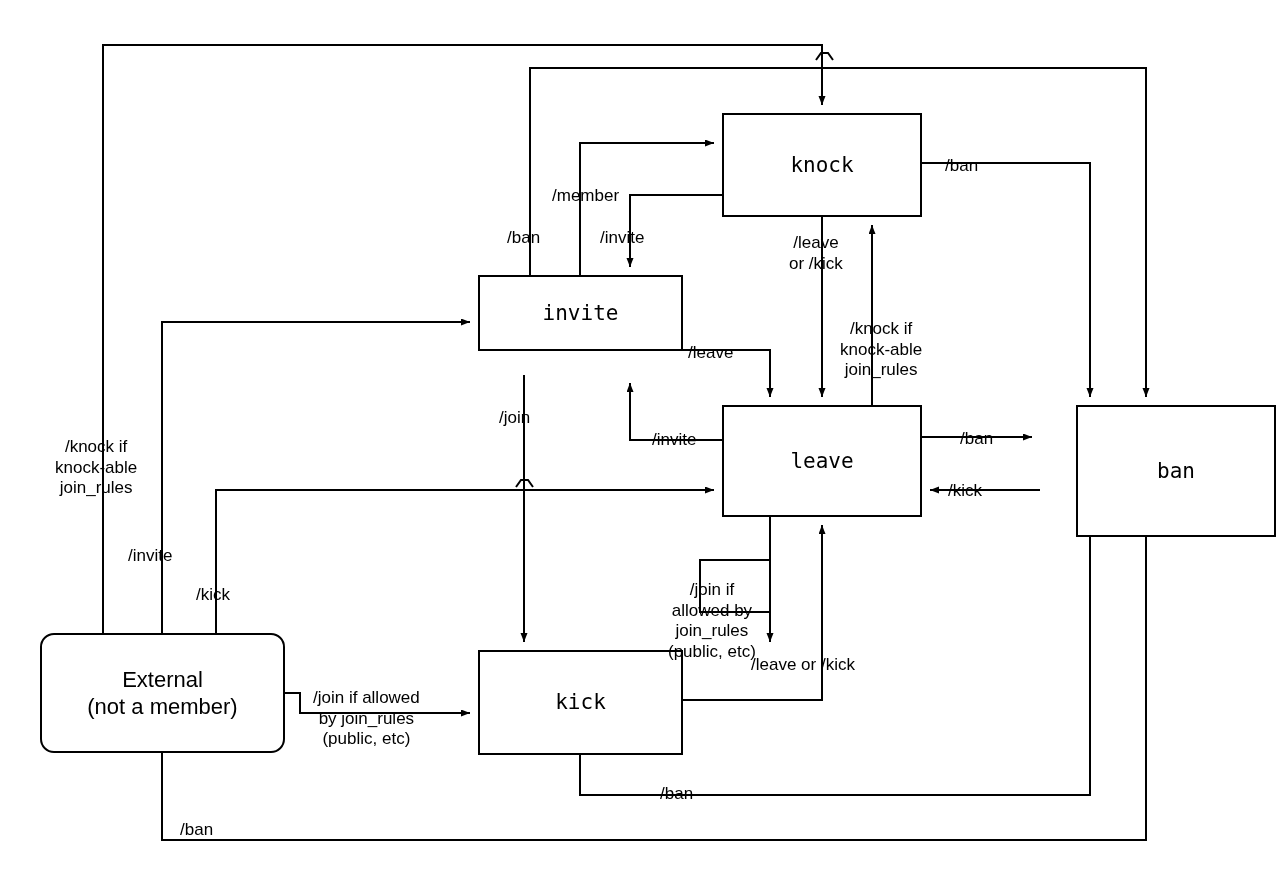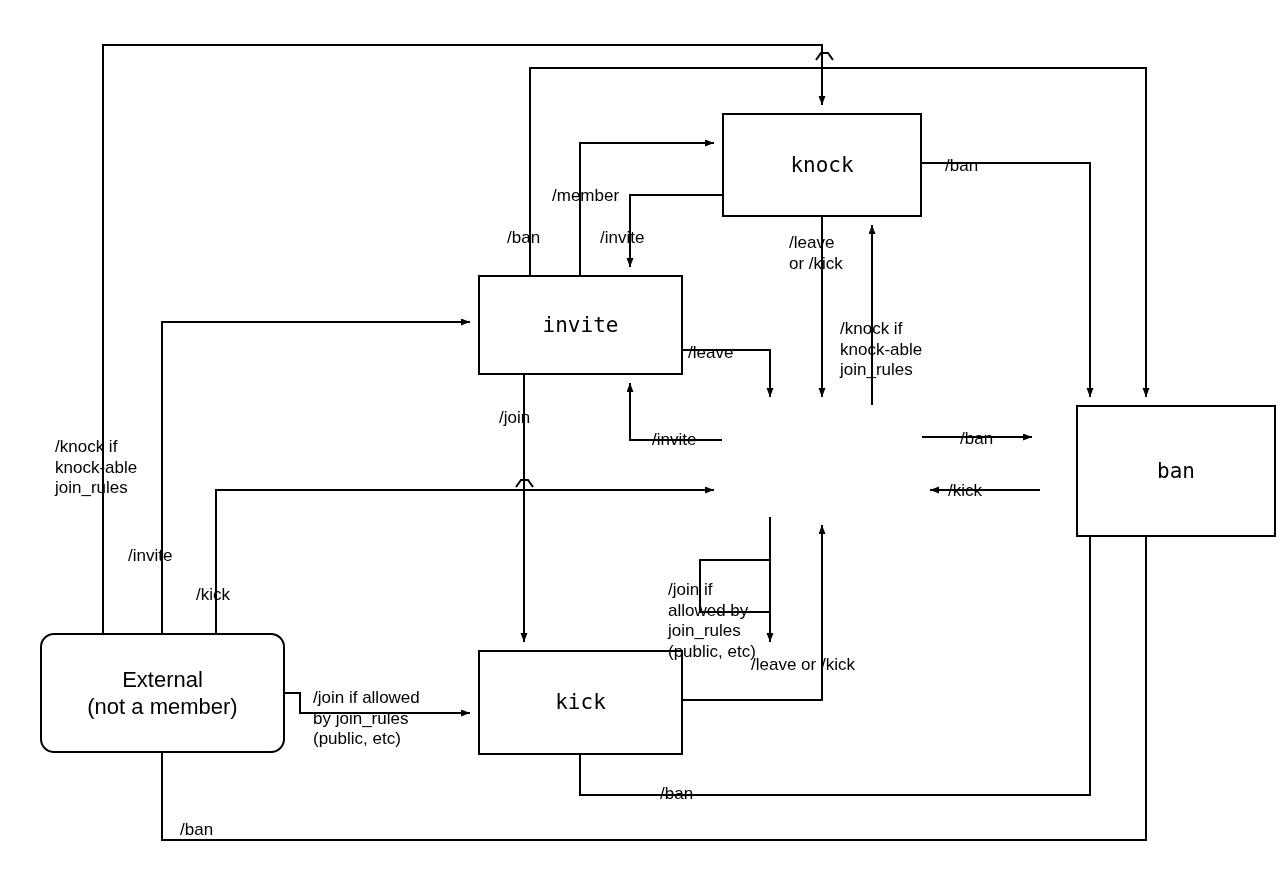--- a/index.html
+++ b/index.html
@@ -44,20 +44,21 @@
     font-size: 22px;
   }
   .elabel {
     position: absolute;
     font-family: "Liberation Sans", sans-serif;
     font-size: 17px;
     color: #000000;
     line-height: 1.22;
     white-space: pre-line;
     background: transparent;
+    text-align: center;
   }
 </style>
 </head>
 <body>
 
 <div id="canvas">
 
   <svg id="edges" viewBox="0 0 1282 892">
     <defs>
       <marker id="arrow" markerWidth="10" markerHeight="10" refX="9" refY="3.5" orient="auto" markerUnits="userSpaceOnUse">
@@ -109,24 +110,27 @@
 
       <path d="M516,487 L521,480 L528,480 L533,487" stroke-width="2"></path>
       <path d="M816,60 L821,53 L828,53 L833,60" stroke-width="2"></path>
     </g>
   </svg>
 
   <div class="node" style="left:722px; top:113px; width:200px; height:104px;">
     <span>knock</span>
   </div>
 
-  <div class="node" style="left:478px; top:275px; width:205px; height:100px;">
+  <div class="node" style="left:478px; top:275px; width:205px; height:76px;">
     <span>invite</span>
   </div>
 
+  <div class="node" style="left:722px; top:405px; width:200px; height:112px;">
+    <span>leave</span>
+  </div>
 
   <div class="node" style="left:1076px; top:405px; width:200px; height:132px;">
     <span>ban</span>
   </div>
 
   <div class="node" style="left:478px; top:650px; width:205px; height:105px;">
     <span>kick</span>
   </div>
 
   <div class="node external" style="left:40px; top:633px; width:245px; height:120px;">

